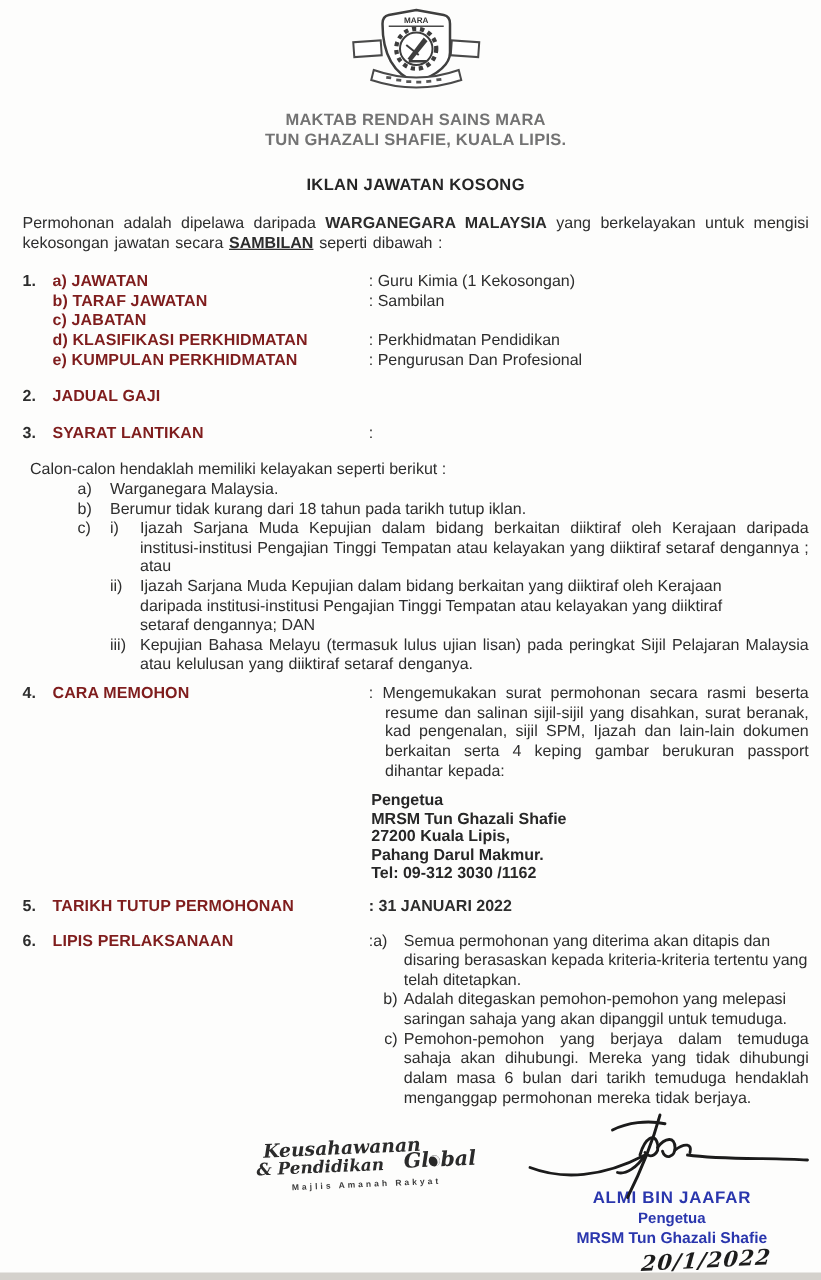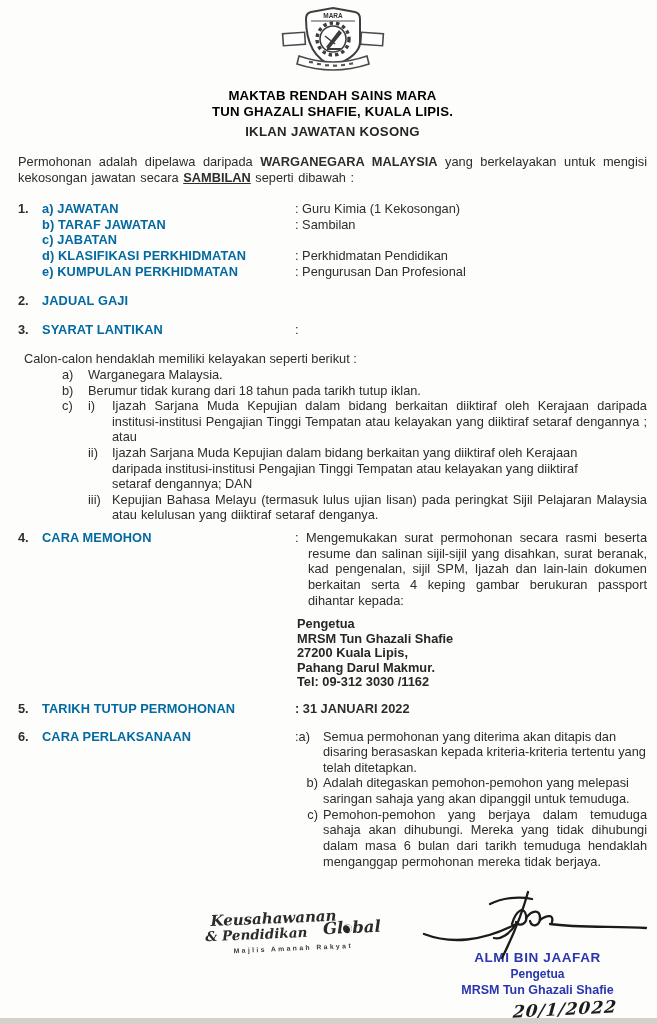--- a/index.html
+++ b/index.html
@@ -20,30 +20,30 @@
   }
   .b { font-weight: bold; }
   .u { text-decoration: underline; }
   .center { text-align: center; }
 
   
   .logo-wrap { text-align: center; margin-top: 2px; }
   .logo-wrap svg { display: inline-block; }
 
   
-  .org-name { margin-top: 8px; font-weight: bold; font-size: 13.2px; letter-spacing: 0.2px; color: #000000; }
-  .doc-title { margin-top: 4px; font-weight: bold; font-size: 13.2px; letter-spacing: 0.3px; color: #262626; }
+  .org-name { margin-top: 8px; font-weight: bold; font-size: 13.2px; letter-spacing: 0.2px; color: #737373; }
+  .doc-title { margin-top: 20px; font-weight: bold; font-size: 13.2px; letter-spacing: 0.3px; color: #262626; }
 
   
   .intro { margin-top: 14px; text-align: justify; word-spacing: 1px; }
 
   
   .sec { display: grid; grid-template-columns: 24px 253px 1fr; column-gap: 0; align-items: start; }
   .sec .num { font-weight: bold; }
-  .sec .label { font-weight: bold; letter-spacing: 0.1px; color: #0369a1; }
+  .sec .label { font-weight: bold; letter-spacing: 0.1px; color: #7f1d1d; }
   .sec .value { }
   .mt-s1 { margin-top: 16px; }
   .mt-s2 { margin-top: 14px; }
   .mt-s3 { margin-top: 13px; }
   .rowline { display: grid; grid-template-columns: 253px 1fr; grid-column: 2 / 4; }
 
   
   .calon { margin-top: 14px; margin-left: 6px; }
   .syarat-list { margin-left: 44px; }
   .li-ab { display: grid; grid-template-columns: 26px 1fr; }
@@ -199,21 +199,21 @@
   </div>
 
   <div class="sec" style="margin-top:11px;">
     <div class="num">5.</div>
     <div class="label">TARIKH TUTUP PERMOHONAN</div>
     <div class="value b">: 31 JANUARI 2022</div>
   </div>
 
   <div class="sec" style="margin-top:12px;">
     <div class="num">6.</div>
-    <div class="label">CARA PERLAKSANAAN</div>
+    <div class="label">LIPIS PERLAKSANAAN</div>
     <div class="value s6-items">
       <div class="s6-item">
         <span>:a)</span>
         <span>Semua permohonan yang diterima akan ditapis dan disaring berasaskan kepada kriteria-kriteria tertentu yang telah ditetapkan.</span>
       </div>
       <div class="s6-item">
         <span style="text-align:right;padding-right:5px;">b)</span>
         <span>Adalah ditegaskan pemohon-pemohon yang melepasi saringan sahaja yang akan dipanggil untuk temuduga.</span>
       </div>
       <div class="s6-item">

